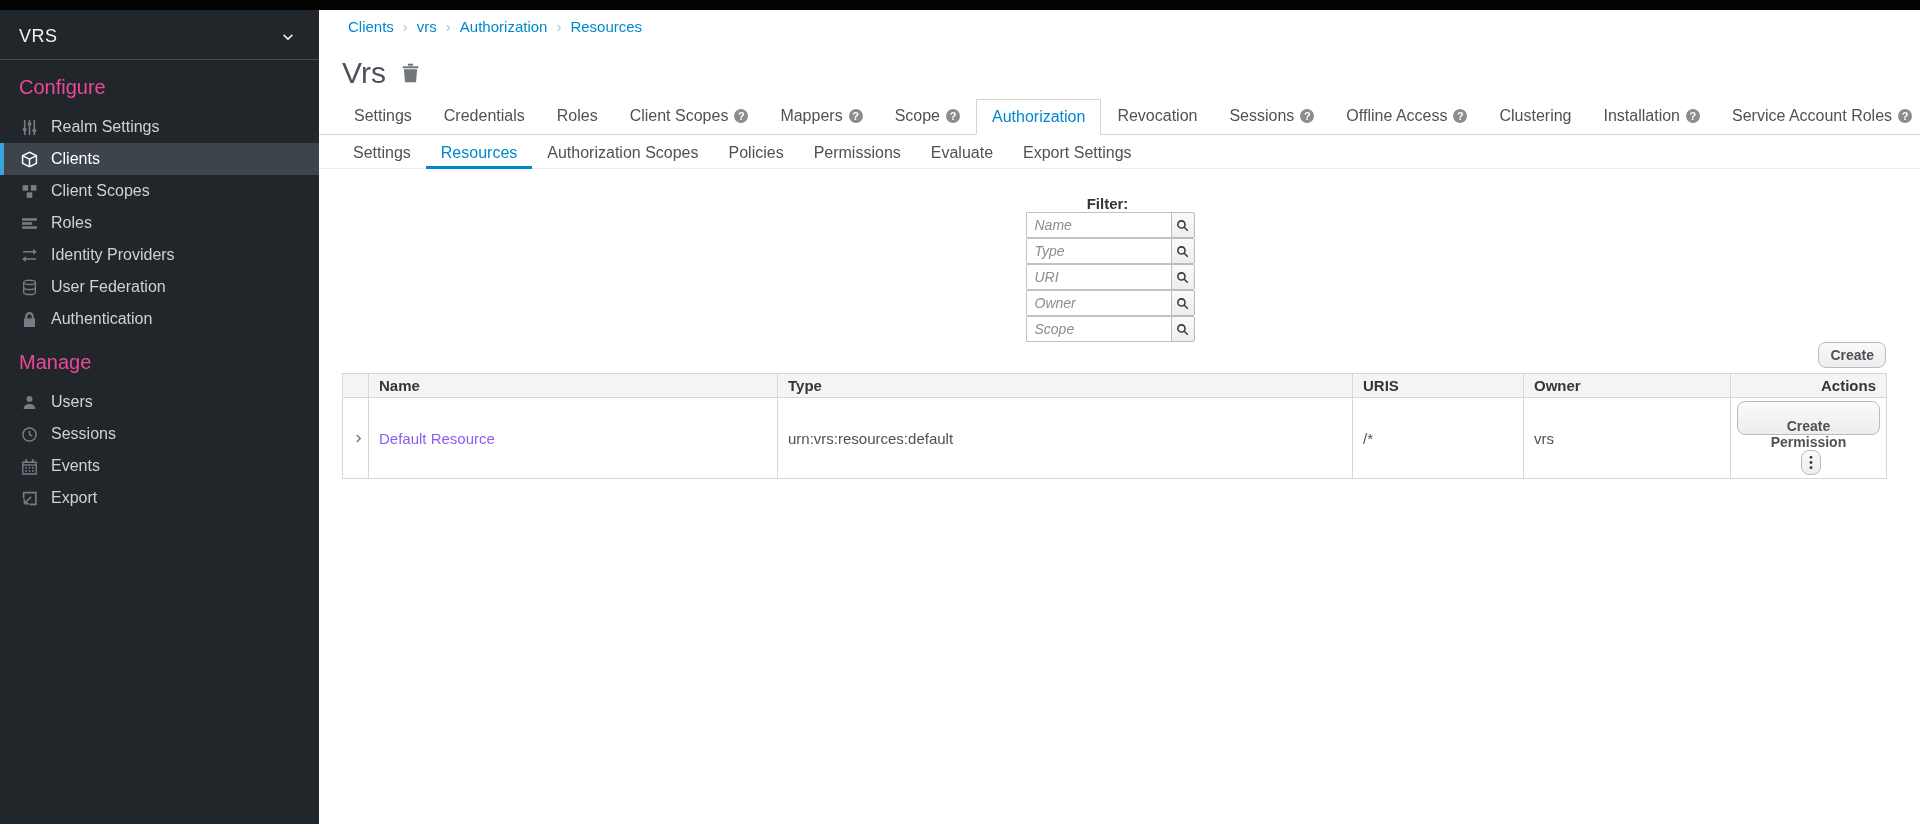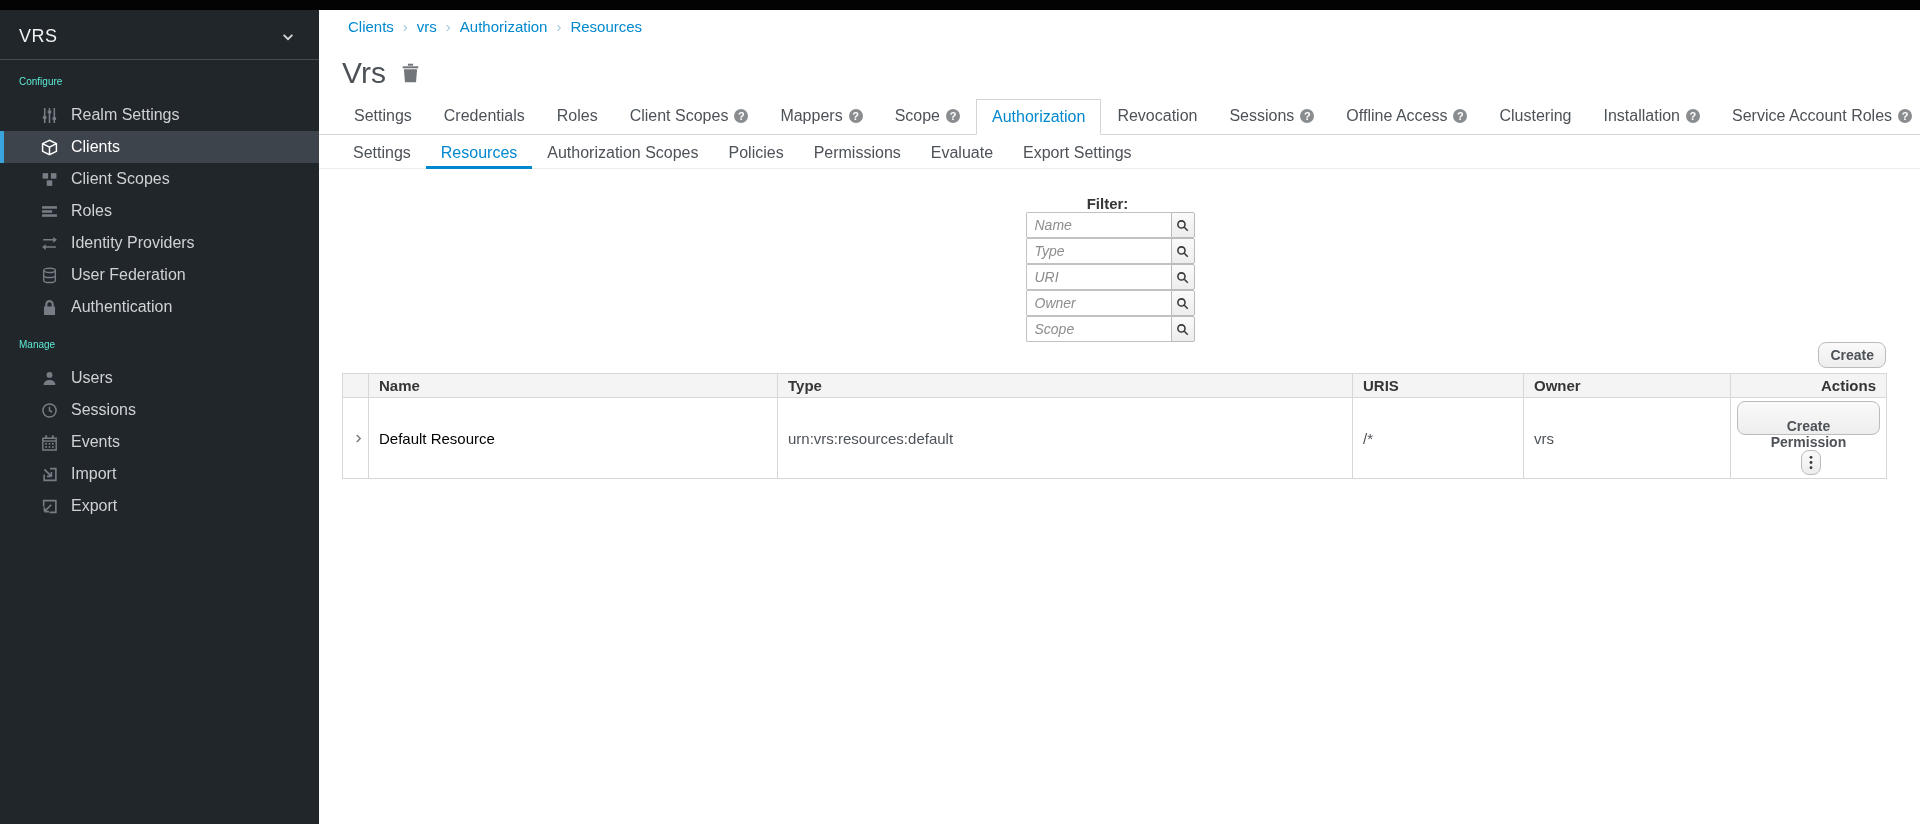--- a/index.html
+++ b/index.html
@@ -11,24 +11,24 @@
     background:#030303; z-index:20; }
 
   
   .sidebar { position:absolute; top:0; left:0; width:319px; height:824px;
     background:#21262b; z-index:10; }
   .realm-header { height:60px; padding:14px 24px 0 19px; display:flex;
     align-items:center; justify-content:space-between; cursor:pointer;
     border-bottom:1px solid #444a50; }
   .realm-name { color:#f0f2f4; font-size:18px; letter-spacing:.5px; }
   .realm-caret { color:#d8dadc; width:14px; height:14px; }
-  .nav-section-label { margin:16px 0 0 19px; color:#5eead4; font-size:10px; }
+  .nav-section-label { margin:16px 0 0 19px; color:#ec4899; font-size:20px; }
   ul.nav { list-style:none; margin-top:12px; }
   li.nav-item { height:32px; display:flex; align-items:center;
-    border-left:4px solid transparent; padding-left:37px; cursor:pointer;
+    border-left:4px solid transparent; padding-left:17px; cursor:pointer;
     color:#cfd2d5; font-size:16px; }
   li.nav-item .nav-icon { width:17px; height:17px; color:#767d84;
     margin-right:13px; flex:0 0 17px; display:inline-flex; }
   li.nav-item.active { background:#3e444b; border-left-color:#39a5dc; color:#fff; }
   li.nav-item.active .nav-icon { color:#fff; }
   .nav-icon svg, .icon svg { width:100%; height:100%; display:block; }
 
   
   .main { position:absolute; left:319px; top:10px; width:1601px; height:814px;
     background:#fff; }
@@ -81,21 +81,21 @@
   
   table.res-table { margin:5px 34px 0 23px; width:1544px; table-layout:fixed;
     border-collapse:collapse; font-size:15px; }
   .res-table th { background:#f4f4f4; border:1px solid #d7d7d7; font-weight:600;
     color:#363636; text-align:left; padding:3px 10px; height:24px; }
   .res-table th.center { text-align:right; }
   .res-table td { border:1px solid #d7d7d7; padding:5px 10px; height:32px;
     color:#4d5258; background:#fff; }
   .expand-cell { text-align:center; cursor:pointer; }
   .expand-cell .icon { width:11px; height:11px; color:#72767b; display:inline-block; }
-  .res-link { color:#000000; text-decoration:none; cursor:pointer; }
+  .res-link { color:#8b5cf6; text-decoration:none; cursor:pointer; }
   .actions-cell { text-align:center; padding:3px 6px !important; }
   .row-action-btn { height:25px; padding:16px 10px; font-size:14px; font-weight:600; }
   .kebab-btn { height:25px; width:20px; margin-left:4px; vertical-align:top;
     display:inline-flex; align-items:center; justify-content:center; }
   .kebab-btn .icon { width:4px; height:15px; color:#363636; }
 </style>
 </head>
 <body>
 
 <div class="topbar"></div>
@@ -216,29 +216,20 @@
               <rect x="4" y="8.4" width="1.6" height="1.6"></rect>
               <rect x="7.2" y="8.4" width="1.6" height="1.6"></rect>
               <rect x="10.4" y="8.4" width="1.6" height="1.6"></rect>
               <rect x="4" y="11.4" width="1.6" height="1.6"></rect>
               <rect x="7.2" y="11.4" width="1.6" height="1.6"></rect>
               <rect x="10.4" y="11.4" width="1.6" height="1.6"></rect>
             </g>
           </svg>
       </span>
       <span>Events</span>
-    </li>
-    <li class="nav-item">
-      <span class="nav-icon">
-        <svg viewBox="0 0 16 16" fill="none" stroke="currentColor" stroke-width="1.5">
-            <path d="M8.5 2.5H14v11H3V8"></path>
-            <path d="m3.2 3.2 6.6 6.6M9.8 9.8V5.6M9.8 9.8H5.6"></path>
-          </svg>
-      </span>
-      <span>Import</span>
     </li>
     <li class="nav-item">
       <span class="nav-icon">
         <svg viewBox="0 0 16 16" fill="none" stroke="currentColor" stroke-width="1.5">
             <path d="M2.5 8V2.5H14v11H8"></path>
             <path d="m9.6 6.4-6.4 6.4M3.2 12.8V8.6M3.2 12.8h4.2"></path>
           </svg>
       </span>
       <span>Export</span>
     </li>

